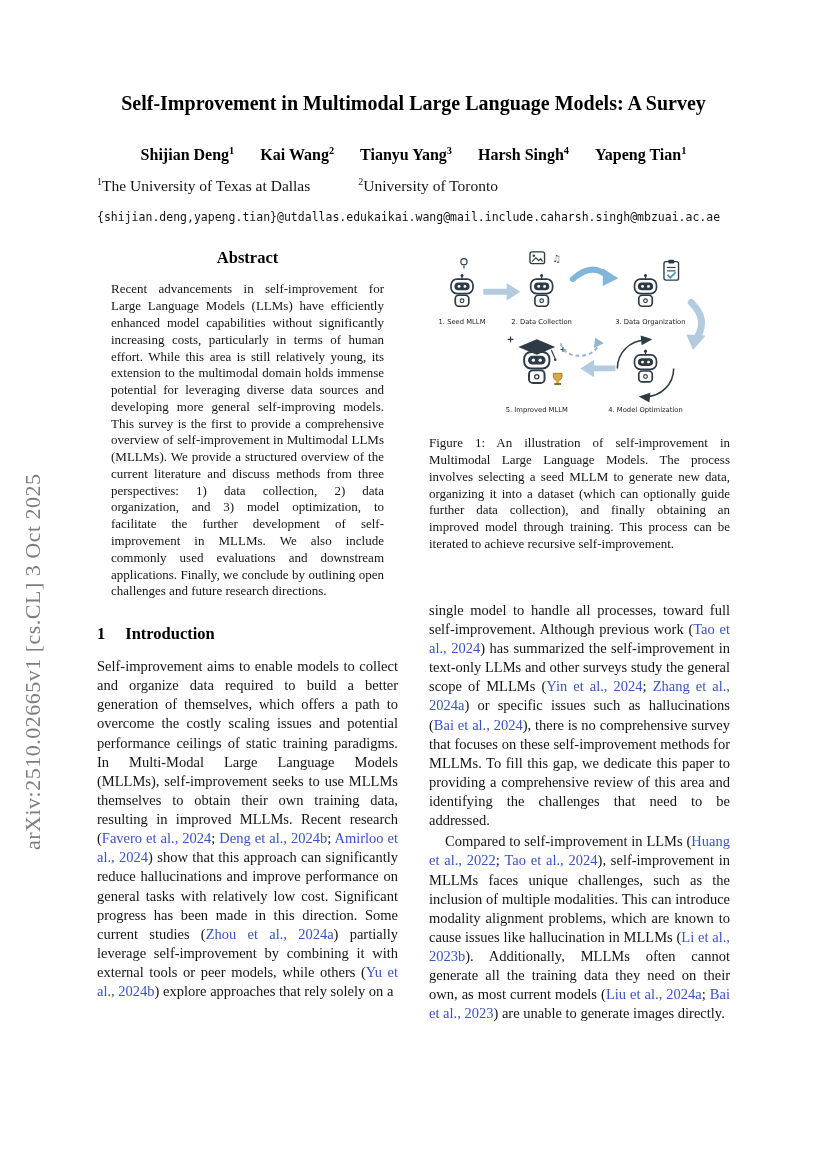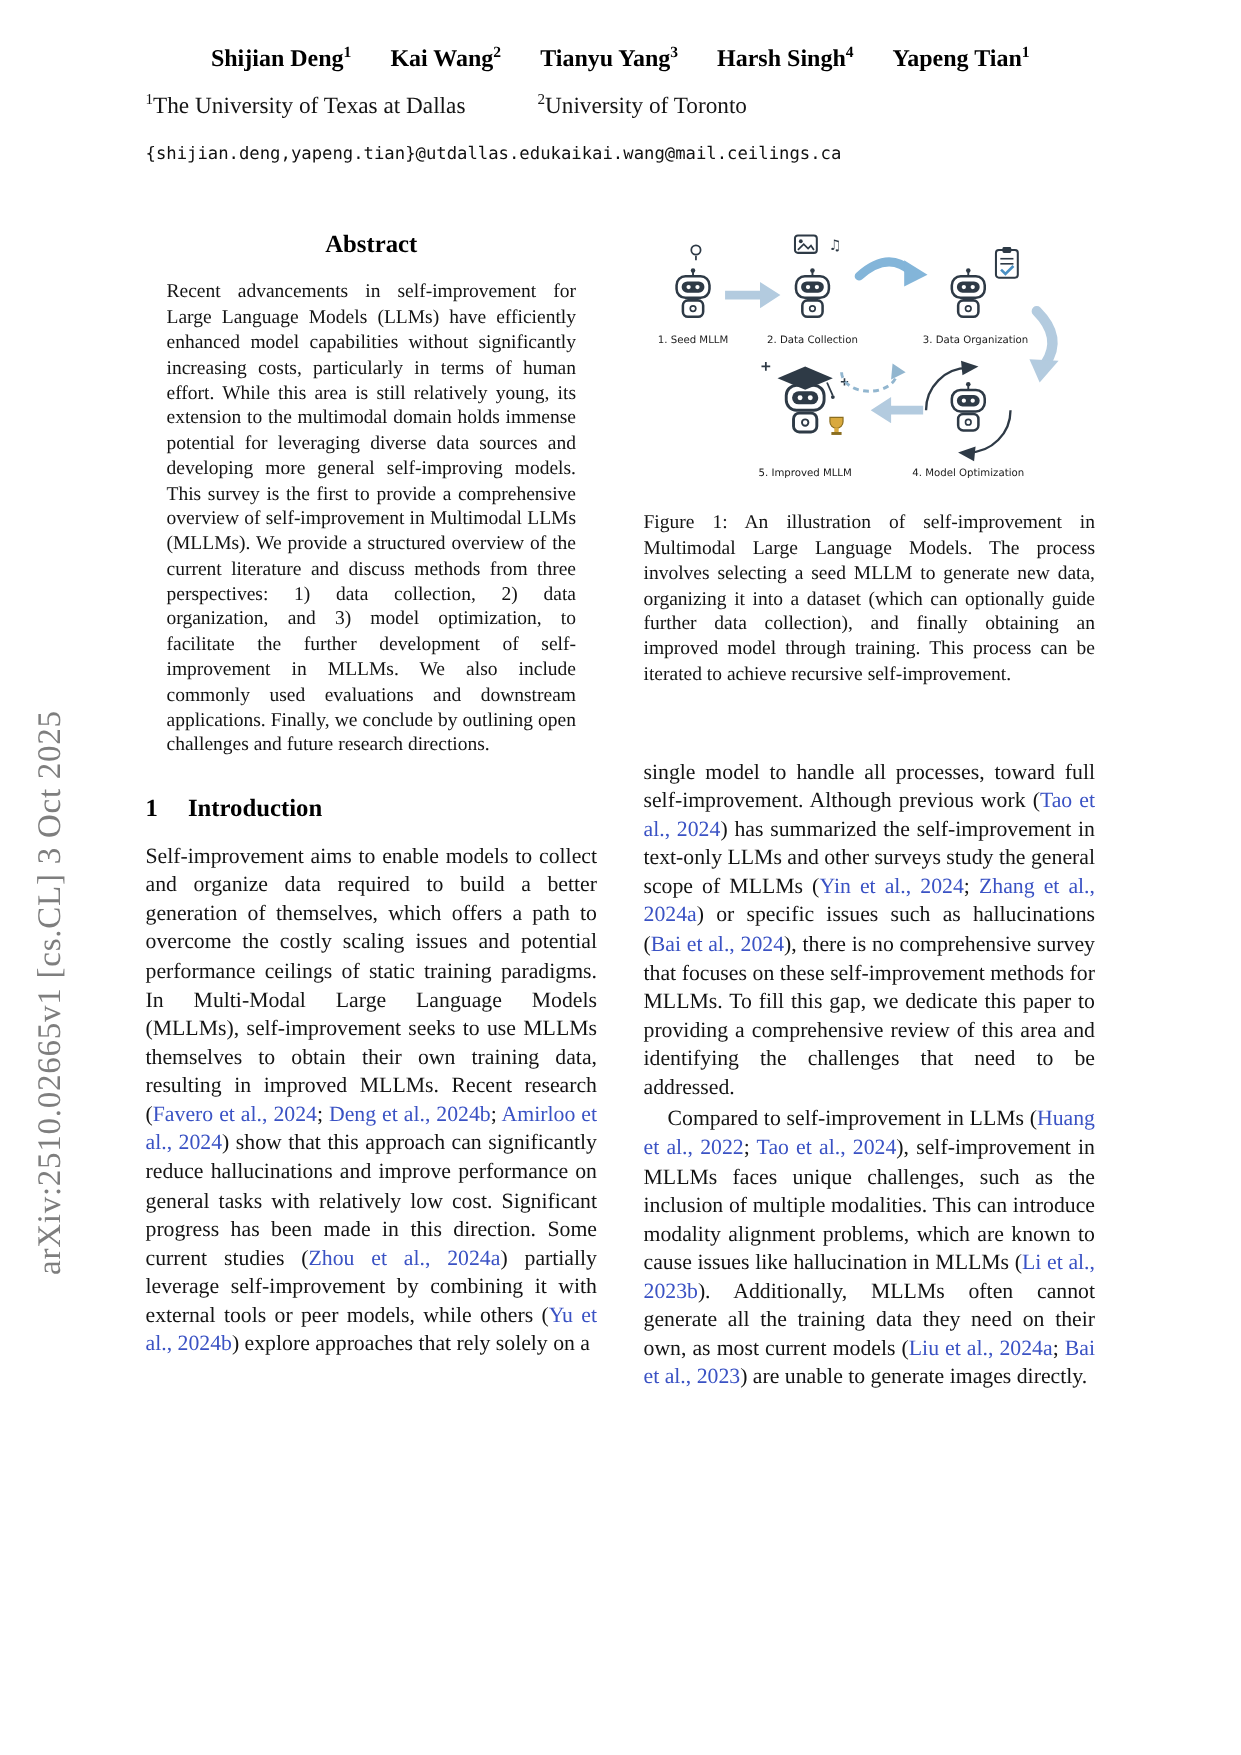--- a/index.html
+++ b/index.html
@@ -34,60 +34,62 @@
   .emails {
     margin-top: 15px;
     display: grid;
     grid-template-columns: 1fr 1fr 1fr 1fr;
     row-gap: 8px;
     font-family: "DejaVu Sans Mono", monospace;
     font-size: 11.5px;
     text-align: center;
     color: #111;
   }
-  .columns { display: flex; gap: 31px; margin-top: 44px; }
+  .columns { display: flex; gap: 31px; margin-top: 24px; }
   .col { width: 304px; }
   .abstract-heading { text-align: center; font-weight: bold; font-size: 16.5px; margin-bottom: 13px; color: #000; }
   .abstract-text { margin: 0 14px; font-size: 13px; line-height: 1.29; text-align: justify; }
   .section-heading { font-size: 16.5px; font-weight: bold; margin: 24px 0 13px; display: flex; gap: 20px; color: #000; }
   p.body { font-size: 14.5px; line-height: 1.32; text-align: justify; }
   p.indent { text-indent: 16px; }
   .cite { color: var(--cite, #3a52c4); }
   figure { margin: 2px 0 0; }
   figure svg { display: block; width: 100%; height: auto; }
   .figure-caption { font-size: 13px; line-height: 1.29; text-align: justify; margin-top: 16px; }
   .after-figure { margin-top: 48px; }
   .fig-label { font-family: "DejaVu Sans", sans-serif; font-size: 7px; fill: #1a1a1a; text-anchor: middle; }
 </style>
 </head>
 <body>
 
 <div class="arxiv-strip">arXiv:2510.02665v1  [cs.CL]  3 Oct 2025</div>
 
 <div class="content">
 
+  <h1 class="title">Self-Improvement in Multimodal Large Language Models: A Survey</h1>
 
   <div class="authors">
     <span class="author"><span>Shijian Deng</span><sup>1</sup></span>
     <span class="author"><span>Kai Wang</span><sup>2</sup></span>
     <span class="author"><span>Tianyu Yang</span><sup>3</sup></span>
     <span class="author"><span>Harsh Singh</span><sup>4</sup></span>
     <span class="author"><span>Yapeng Tian</span><sup>1</sup></span>
   </div>
 
   <div class="affils">
     <div class="affil-line">
       <span><sup>1</sup><span>The University of Texas at Dallas</span></span>
       <span><sup>2</sup><span>University of Toronto</span></span>
     </div>
   </div>
 
   <div class="emails">
     <span>{shijian.deng,yapeng.tian}@utdallas.edu</span>
-    <span>kaikai.wang@mail.ceilings.ca</span>
+    <span>kaikai.wang@mail.include.ca</span>
+    <span>harsh.singh@mbzuai.ac.ae</span>
   </div>
 
   <div class="columns">
 
     <div class="col">
       <div class="abstract-heading">Abstract</div>
       <div class="abstract-text">Recent advancements in self-improvement for Large Language Models (LLMs) have efficiently enhanced model capabilities without significantly increasing costs, particularly in terms of human effort. While this area is still relatively young, its extension to the multimodal domain holds immense potential for leveraging diverse data sources and developing more general self-improving models. This survey is the first to provide a comprehensive overview of self-improvement in Multimodal LLMs (MLLMs). We provide a structured overview of the current literature and discuss methods from three perspectives: 1) data collection, 2) data organization, and 3) model optimization, to facilitate the further development of self-improvement in MLLMs. We also include commonly used evaluations and downstream applications. Finally, we conclude by outlining open challenges and future research directions.</div>
 
       <div class="section-heading">
         <span>1</span>

